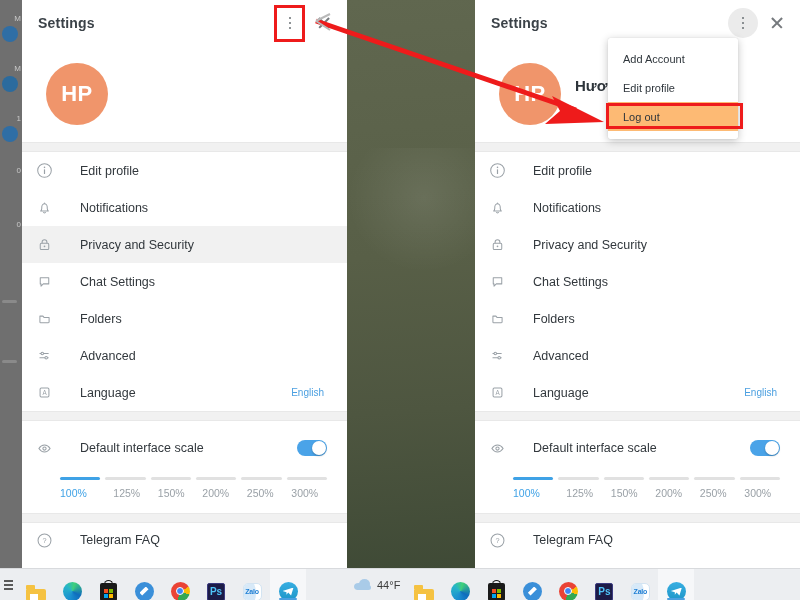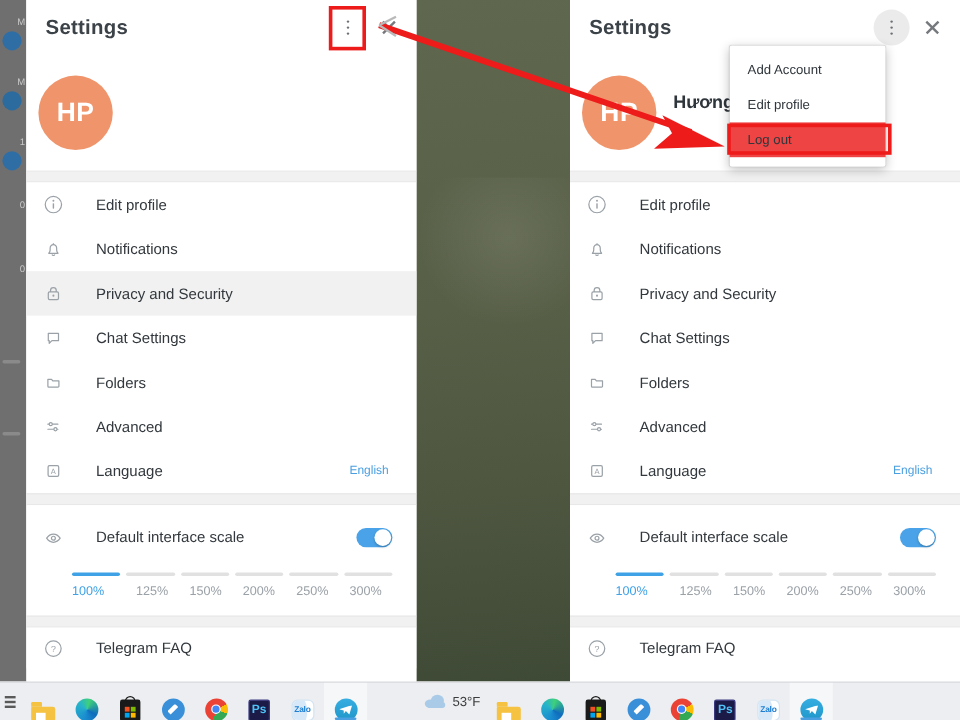--- a/index.html
+++ b/index.html
@@ -53,21 +53,21 @@
     overflow: hidden;
   }
   .panel-left  { left: 22px;  width: 325px; }
   .panel-right { left: 475px; width: 325px; }
 
   .pnl-header {
     position: relative; height: 46px; background:#fff;
     display:flex; align-items:center;
   }
   .pnl-title {
-    margin-left: 16px; font-size: 17px; font-weight: 700; color: #3b4248;
+    margin-left: 16px; font-size: 14px; font-weight: 700; color: #3b4248;
     letter-spacing: .2px;
   }
   .hdr-actions { position:absolute; right: 8px; top: 8px; display:flex; align-items:center; gap: 4px; }
   .icon-btn {
     width: 30px; height: 30px; border-radius: 50%;
     display:flex; align-items:center; justify-content:center;
     cursor: pointer; position: relative;
   }
   .icon-btn.hovered { background: #ebebeb; }
   .dots { display:flex; flex-direction:column; gap:2.5px; align-items:center; }
@@ -76,21 +76,21 @@
   .xclose::before, .xclose::after {
     content:""; position:absolute; left:0; top:6px; width:14px; height:1.6px;
     background:#75797d;
   }
   .xclose::before { transform: rotate(45deg); }
   .xclose::after  { transform: rotate(-45deg); }
 
   
   .profile {
     height: 96px; position: relative; background:#fff;
-    display:flex; align-items:center; padding-left: 10px;
+    display:flex; align-items:center; padding-left: 24px;
   }
   .avatar {
     width: 62px; height: 62px; border-radius:50%;
     display:flex; align-items:center; justify-content:center;
     color:#fff; font-size: 22px; font-weight: 600; letter-spacing:.5px;
     flex: 0 0 auto;
   }
   .prof-text { margin-left: 14px; }
   .prof-name { font-size: 15px; font-weight: 700; color:#2e353b; }
   .prof-phone { font-size: 12px; color:#6ab2f2; margin-top: 3px; }
@@ -136,21 +136,21 @@
   .menu {
     position: absolute; left: 133px; top: 38px; width: 130px;
     background: #fff; border-radius: 2px;
     box-shadow: 0 2px 9px rgba(0,0,0,.24), 0 0 1px rgba(0,0,0,.18);
     padding: 6px 0 8px 0; z-index: 30;
   }
   .menu-item {
     height: 29px; display:flex; align-items:center; padding-left: 15px;
     font-size: 11px; color:#2f363c; cursor:pointer;
   }
-  .menu-item.hl { background:#ef4444; }
+  .menu-item.hl { background:#fdba74; }
 
   
   .hl-box { position:absolute; border: 3px solid #ee1b1b; z-index: 40; pointer-events:none; }
   .arrow-svg { position:absolute; left:0; top:0; width:800px; height:600px; z-index: 45; pointer-events:none; }
 
   
   .taskbar {
     position:absolute; left:0; bottom:0; width:800px; height:32px;
     background:#eceef1; border-top:1px solid #d8dadd;
     display:flex; align-items:center;
@@ -597,21 +597,21 @@
         <span class="ic-tg"></span>
       </div>
     </div>
 
     <div class="tb-weather" style="margin-left:48px;">
       <span class="cloud">
           <i></i>
           <i></i>
           <i></i>
         </span>
-      <span class="temp">53°F</span>
+      <span class="temp">44°F</span>
     </div>
 
     <div class="tb-icons" style="margin-left:6px;">
       <div class="tb-ico">
         <span class="ic-files">
             <span class="t"></span>
             <span class="b"></span>
             <span class="w"></span>
           </span>
       </div>

